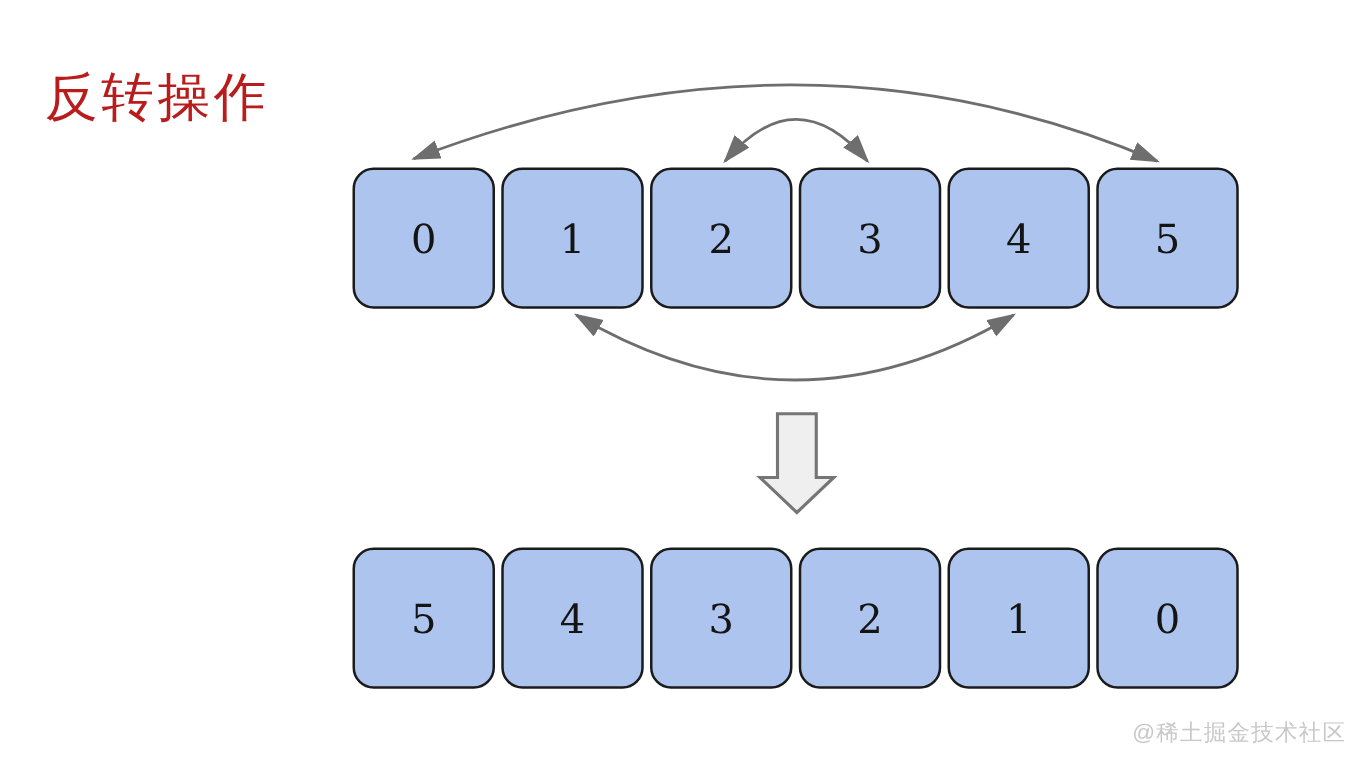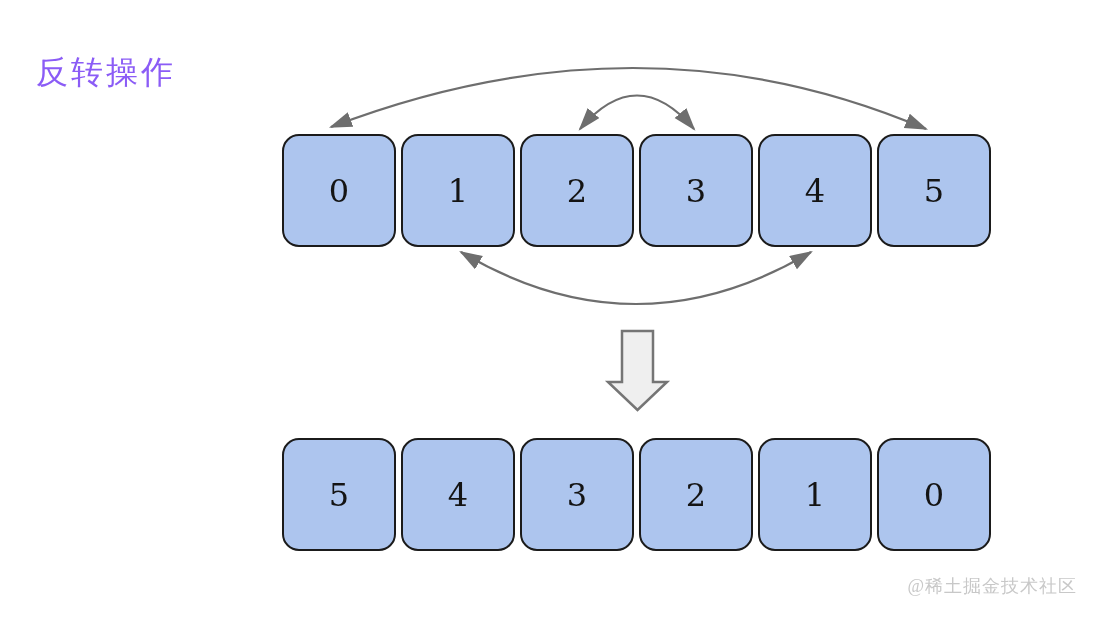--- a/index.html
+++ b/index.html
@@ -6,22 +6,22 @@
   html, body { background: #ffffff; }
   body {
     width: 1094px; height: 618px;
     position: relative; overflow: hidden;
     font-family: "DejaVu Serif", "Liberation Serif", serif;
   }
   .stage { position: absolute; inset: 0; width: 1094px; height: 618px; }
 
   .diagram-title {
     position: absolute; left: 36px; top: 54px;
-    font-size: 32px; line-height: 1.15; letter-spacing: 3px;
-    color: #8b5cf6; font-weight: 500;
+    font-size: 42px; line-height: 1.15; letter-spacing: 3px;
+    color: #b91c1c; font-weight: 500;
     font-family: "DejaVu Serif", "Liberation Serif", serif;
   }
 
   .array-row {
     position: absolute; left: 282px;
     display: flex; gap: 5px;
   }
   .array-row.before { top: 134px; }
   .array-row.after  { top: 438px; }
 
@@ -50,21 +50,21 @@
     fill: var(--transform-arrow-fill, #efefef);
     stroke: var(--transform-arrow-border, #757575);
     stroke-width: 2.5;
     stroke-linejoin: miter;
   }
 
   .watermark {
     position: absolute; right: 17px; bottom: 20px;
     font-size: 18px; color: var(--watermark-text, #c8c8c8);
     letter-spacing: 1px;
-    font-family: Liberation Serif, serif;
+    font-family: Liberation Sans, sans-serif;
   }
 </style>
 </head>
 <body>
 
 <div class="stage">
 
   <div class="diagram-title">反转操作</div>
 
   <svg class="arrow-layer" viewBox="0 0 1094 618" xmlns="http://www.w3.org/2000/svg">

